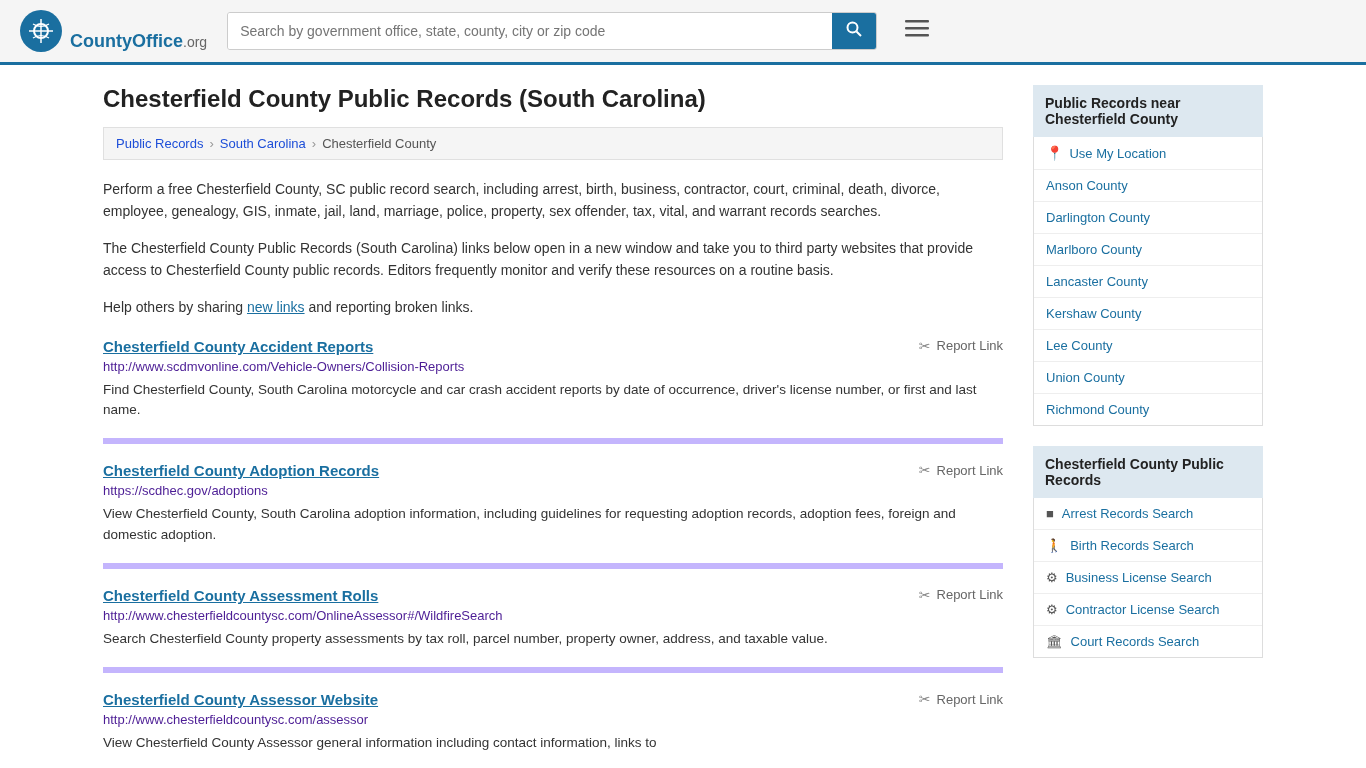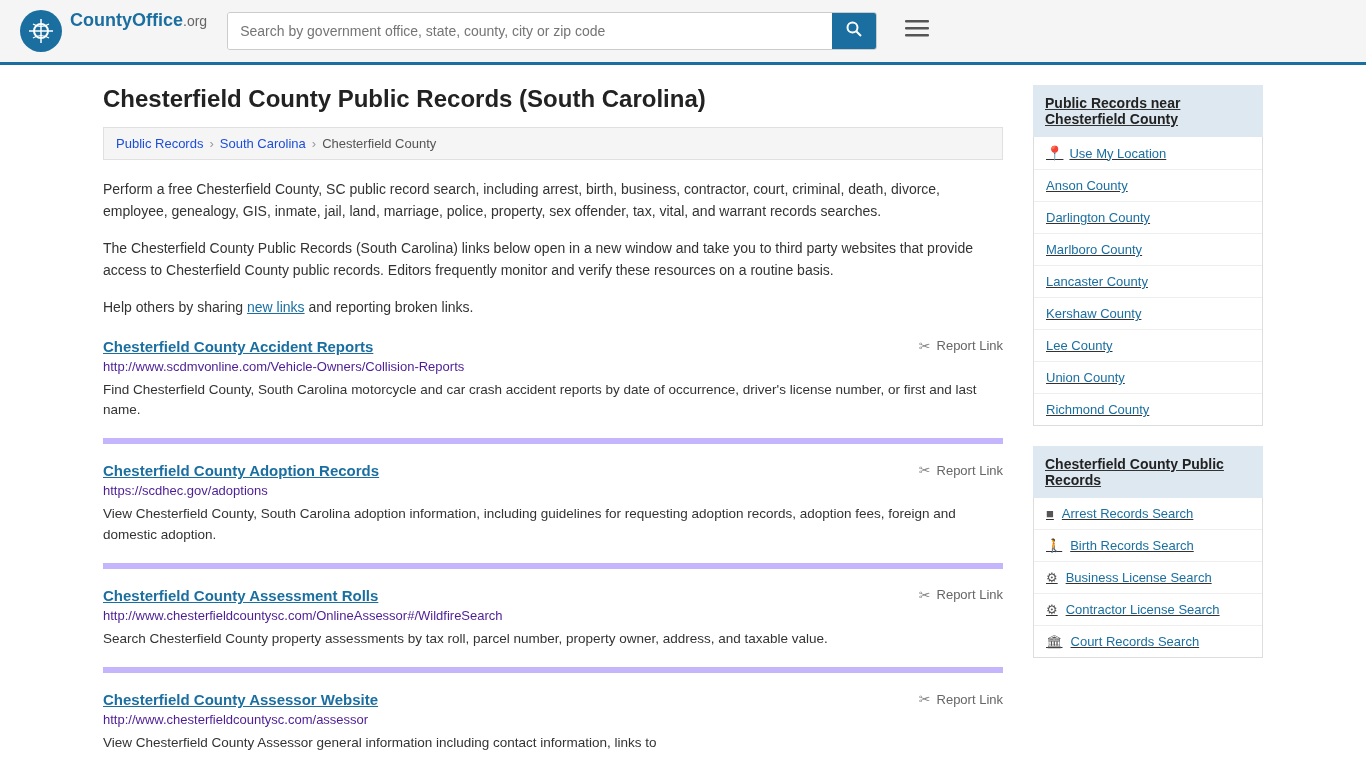--- a/index.html
+++ b/index.html
@@ -9,21 +9,21 @@
     .header {
       background: #f5f5f5;
       border-bottom: 3px solid #1a6fa0;
       padding: 10px 20px;
       display: flex;
       align-items: center;
       gap: 20px;
     }
     .logo-area {
       display: flex;
-      align-items: flex-start;
+      align-items: flex-end;
       gap: 8px;
       text-decoration: none;
     }
     .logo-circle {
       width: 42px;
       height: 42px;
       border-radius: 50%;
       background: #1a6fa0;
       display: flex;
       align-items: center;
@@ -170,21 +170,20 @@
     }
 
     
     .sidebar {
       width: 230px;
       flex-shrink: 0;
     }
 
     .sidebar-section {
       margin-bottom: 20px;
-      text-decoration: underline;
     }
     .sidebar-header {
       background: #dde8f0;
       padding: 10px 12px;
       font-weight: bold;
       font-size: 14px;
       color: #222;
       margin-bottom: 0;
     }
     .sidebar-list {

